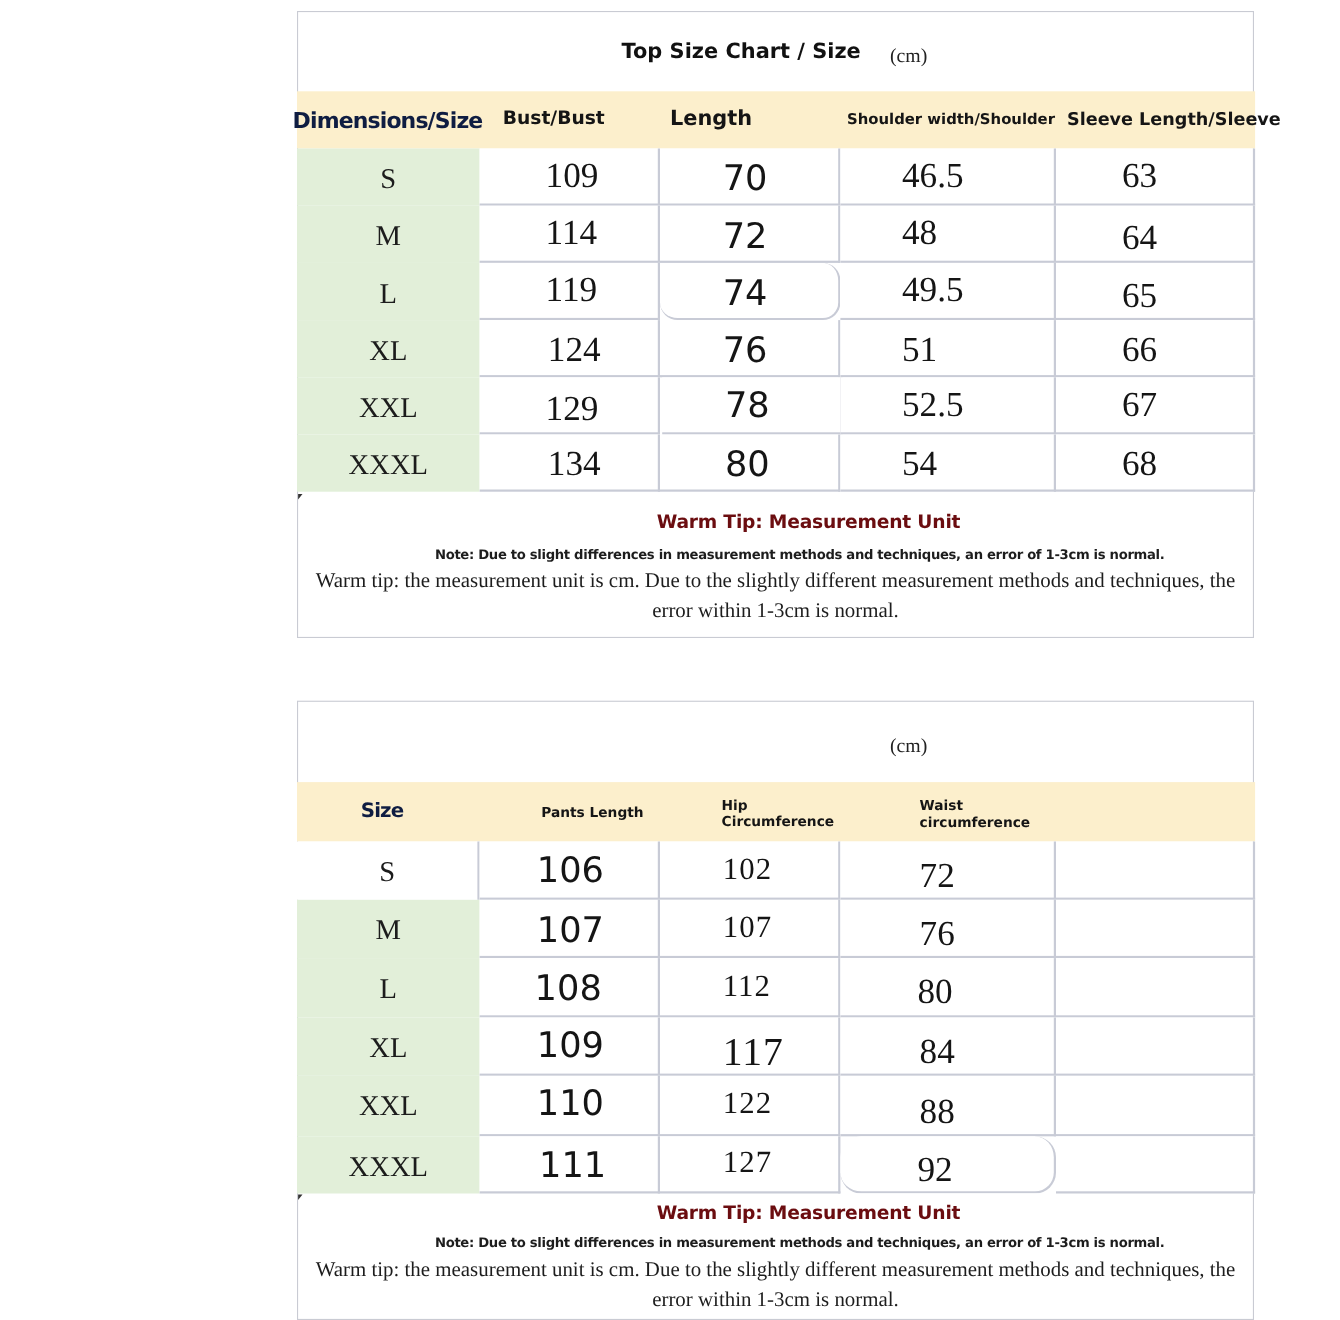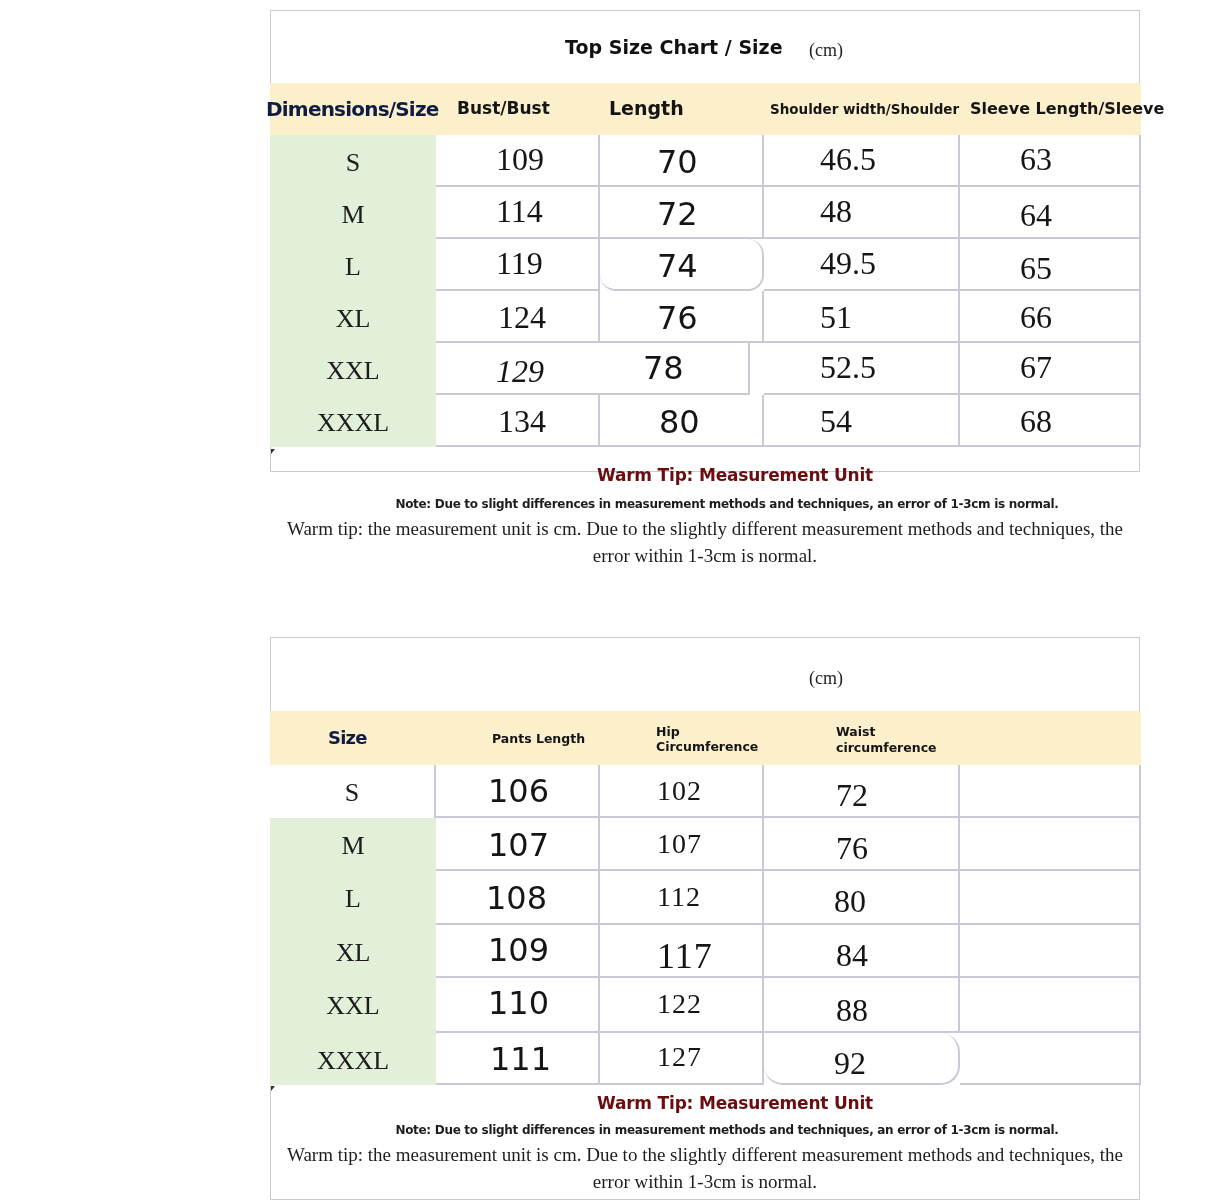--- a/index.html
+++ b/index.html
@@ -1,18 +1,18 @@
 <!DOCTYPE html>
 <html><head>
 <meta charset="utf-8">
 <style>
   html, body { margin:0; padding:0; background:#ffffff; }
   body { width:1218px; height:1200px; position:relative; overflow:hidden; font-family:"Liberation Sans", sans-serif; color:#111; }
   .chart { position:absolute; left:270px; width:870px; border:1px solid #c9cbd3; background:#fff; box-sizing:border-box; }
-  .chart-top { top:10px; height:462px; }
+  .chart-top { top:10px; height:570px; }
   .chart-pants { top:637px; height:563px; }
 
   .title-row { position:relative; height:72px; }
   .title { position:absolute; top:0; height:72px; line-height:72px; font-weight:bold; font-family:"DejaVu Sans", sans-serif; }
   .unit { position:absolute; font-family:"Liberation Serif", serif; font-size:18px; color:#222; }
 
   .header-band { position:absolute; left:-1px; width:871px; background:#fcefcc; }
   .hcell { position:absolute; font-family:"DejaVu Sans", sans-serif; font-weight:bold; color:#151515; white-space:nowrap; }
   .hcell.first { color:#0f1d42; font-size:20px; letter-spacing:-0.8px; }
 
@@ -110,23 +110,23 @@
           <span class="val serif" style="left:56px;top:8px;">51</span>
         </div>
       <div class="cell" style="left:690px;width:181px;">
           <span class="val serif" style="left:60px;top:8px;">66</span>
         </div>
     </div>
 
     <div class="row" style="top:208px;">
       <div class="cell size" style="left:0;width:166px;">XXL</div>
       <div class="cell" style="left:166px;width:164px;">
-          <span class="val serif" style="left:60px;top:10px;font-style:italic;">129</span>
-        </div>
-      <div class="cell" style="left:316px;width:164px;">
+          <span class="val serif" style="left:60px;top:10px;">129</span>
+        </div>
+      <div class="cell" style="left:332px;width:164px;">
           <span class="val sans" style="left:57px;top:6px;">78</span>
         </div>
       <div class="cell" style="left:494px;width:196px;">
           <span class="val serif" style="left:56px;">52.5</span>
         </div>
       <div class="cell" style="left:690px;width:181px;">
           <span class="val serif" style="left:60px;">67</span>
         </div>
     </div>
 

